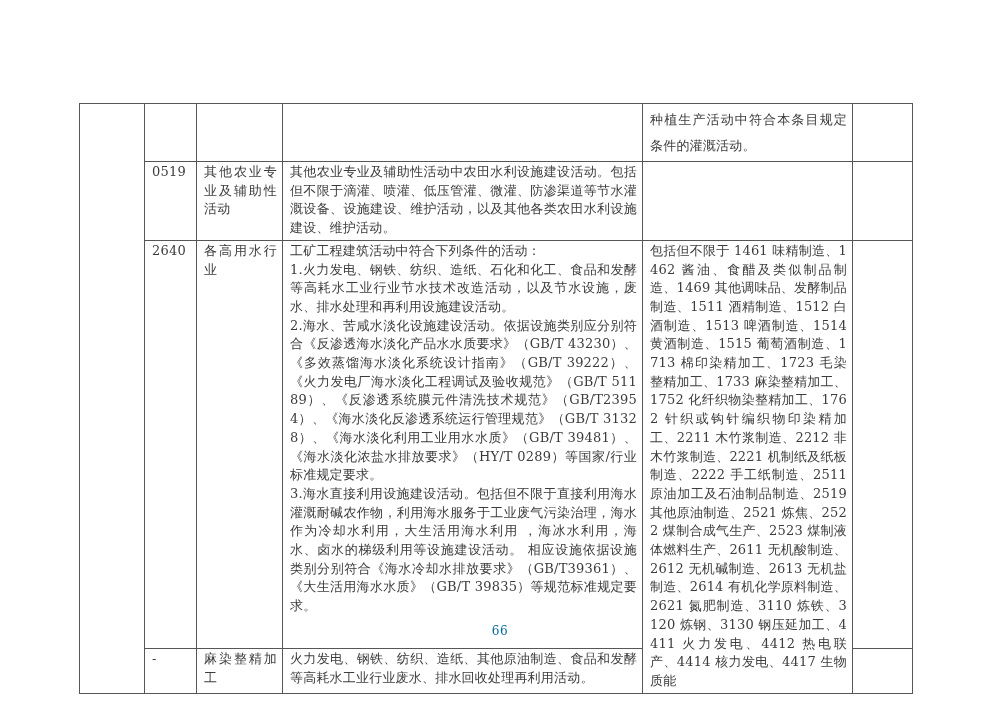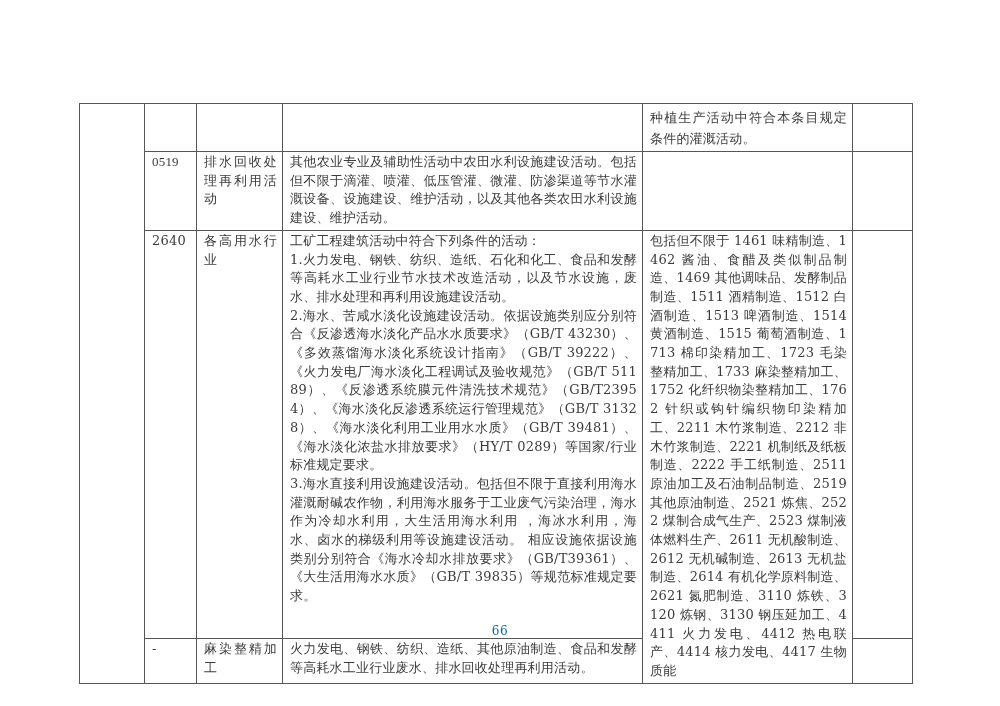--- a/index.html
+++ b/index.html
@@ -28,38 +28,38 @@
     font-size: 13px;
     line-height: 18.7px;
     padding: 1px 5px 2px 7px;
     text-align: justify;
     white-space: pre-line;
     letter-spacing: 0.2px;
     overflow: hidden;
     word-break: break-all;
   }
   tr.row-top { height: 44px; }
-  tr.row-0519 { height: 71px; font-family: Liberation Serif, serif; }
+  tr.row-0519 { height: 71px; }
   tr.row-4840 { height: 339px; }
   tr.row-dash { height: 36px; }
   td.cell-category { padding: 0; }
   td.cell-code {
     letter-spacing: 0.5px;
     text-align: left;
   }
   td.cell-name {
     letter-spacing: 1px;
     text-align: justify;
   }
   td.cell-codes {
     font-size: 12.5px;
     letter-spacing: 0.1px;
     line-height: 18.7px;
   }
-  tr.row-top td.cell-codes { line-height: 21px; padding-top: 3px; }
+  tr.row-top td.cell-codes { line-height: 26px; padding-top: 3px; }
   .page-number {
     position: absolute;
     left: 0; right: 0;
     top: 624px;
     text-align: center;
     font-size: 12px;
     color: #0369a1;
     letter-spacing: 0.5px;
   }
 </style>
@@ -81,21 +81,21 @@
       <tr class="row-top">
         <td class="cell-category" rowspan="4"></td>
         <td class="cell-code"></td>
         <td class="cell-name"></td>
         <td class="cell-desc"></td>
         <td class="cell-codes">种植生产活动中符合本条目规定条件的灌溉活动。</td>
         <td class="cell-note"></td>
       </tr>
       <tr class="row-0519">
         <td class="cell-code">0519</td>
-        <td class="cell-name">排水回收处理再利用活动</td>
+        <td class="cell-name">其他农业专业及辅助性活动</td>
         <td class="cell-desc">其他农业专业及辅助性活动中农田水利设施建设活动。包括但不限于滴灌、喷灌、低压管灌、微灌、防渗渠道等节水灌溉设备、设施建设、维护活动，以及其他各类农田水利设施建设、维护活动。</td>
         <td class="cell-codes"></td>
         <td class="cell-note"></td>
       </tr>
       <tr class="row-4840">
         <td class="cell-code">2640</td>
         <td class="cell-name">各高用水行业</td>
         <td class="cell-desc">工矿工程建筑活动中符合下列条件的活动：
 1.火力发电、钢铁、纺织、造纸、石化和化工、食品和发酵等高耗水工业行业节水技术改造活动，以及节水设施，废水、排水处理和再利用设施建设活动。
 2.海水、苦咸水淡化设施建设活动。依据设施类别应分别符合《反渗透海水淡化产品水水质要求》（GB/T 43230）、《多效蒸馏海水淡化系统设计指南》（GB/T 39222）、《火力发电厂海水淡化工程调试及验收规范》（GB/T 51189）、《反渗透系统膜元件清洗技术规范》（GB/T23954）、《海水淡化反渗透系统运行管理规范》（GB/T 31328）、《海水淡化利用工业用水水质》（GB/T 39481）、《海水淡化浓盐水排放要求》（HY/T 0289）等国家/行业标准规定要求。

